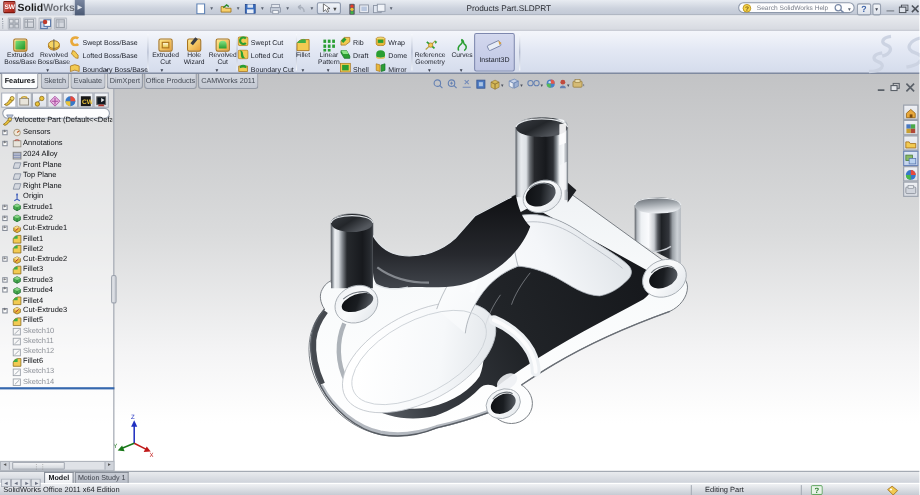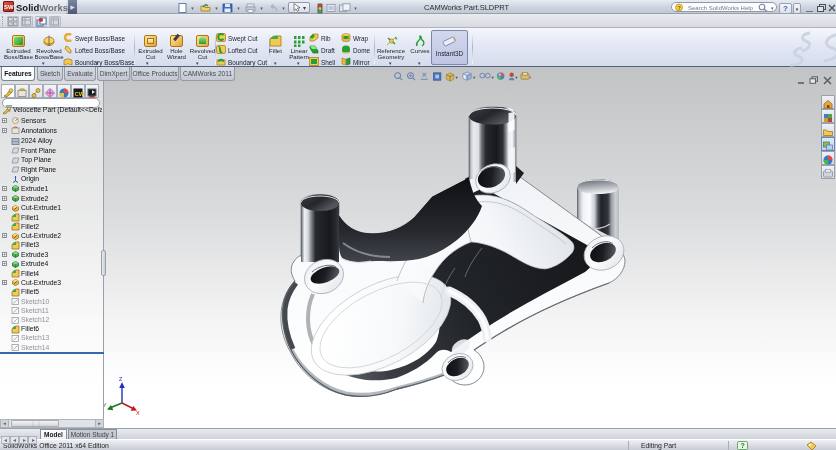--- a/index.html
+++ b/index.html
@@ -103,21 +103,21 @@
       </svg></div>
 <div class="abs tbico" style="left:326px;"><svg width="11" height="10">
         <rect x="1" y="1.5" width="8" height="7" fill="#e8ebf2" stroke="#8a93a3" stroke-width="0.8"></rect>
         <rect x="2.5" y="3" width="5" height="4" fill="#b8c6de"></rect>
       </svg></div>
 <div class="abs tbico" style="left:339px;"><svg width="12" height="10">
         <rect x="0.5" y="2" width="7" height="6.5" fill="#dfe5ef" stroke="#8a93a3" stroke-width="0.8"></rect>
         <rect x="4" y="0.8" width="7" height="6.5" fill="#f0f3f8" stroke="#8a93a3" stroke-width="0.8"></rect>
       </svg></div>
 <div class="abs caret" style="left:353px;">▾</div>
-<div class="abs" id="doctitle">CAMWorks Part.SLDPRT</div>
+<div class="abs" id="doctitle">Products Part.SLDPRT</div>
 <div class="abs" id="searchbox">
       <svg width="104" height="9" style="position:absolute;left:1px;top:0px;">
         <circle cx="6" cy="4.5" r="3.5" fill="#f6d44a" stroke="#b89018" stroke-width="0.8"></circle>
         <text x="4.2" y="7" font-size="6" fill="#7a5a10" font-weight="bold">?</text>
         <circle cx="89" cy="4" r="2.8" fill="none" stroke="#7787a5" stroke-width="1.1"></circle>
         <line x1="91" y1="6" x2="94" y2="8.5" stroke="#7787a5" stroke-width="1.3"></line>
         <text x="98" y="7" font-size="5" fill="#5a6270">▾</text>
       </svg>
       <span class="stxt">Search SolidWorks Help</span>
     </div>

